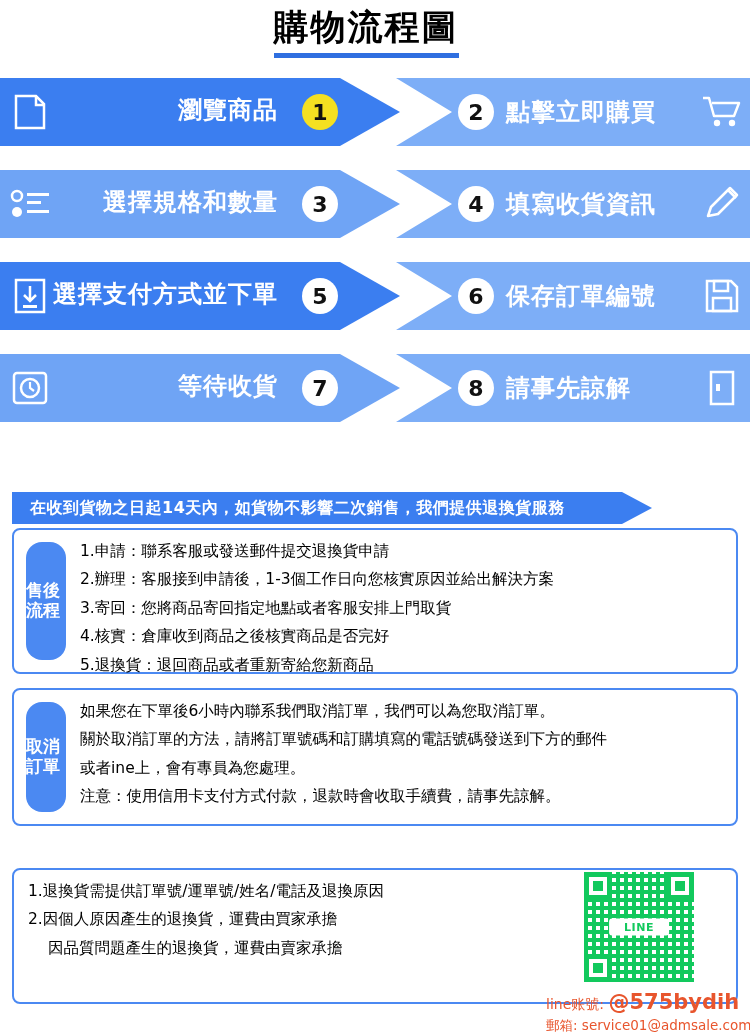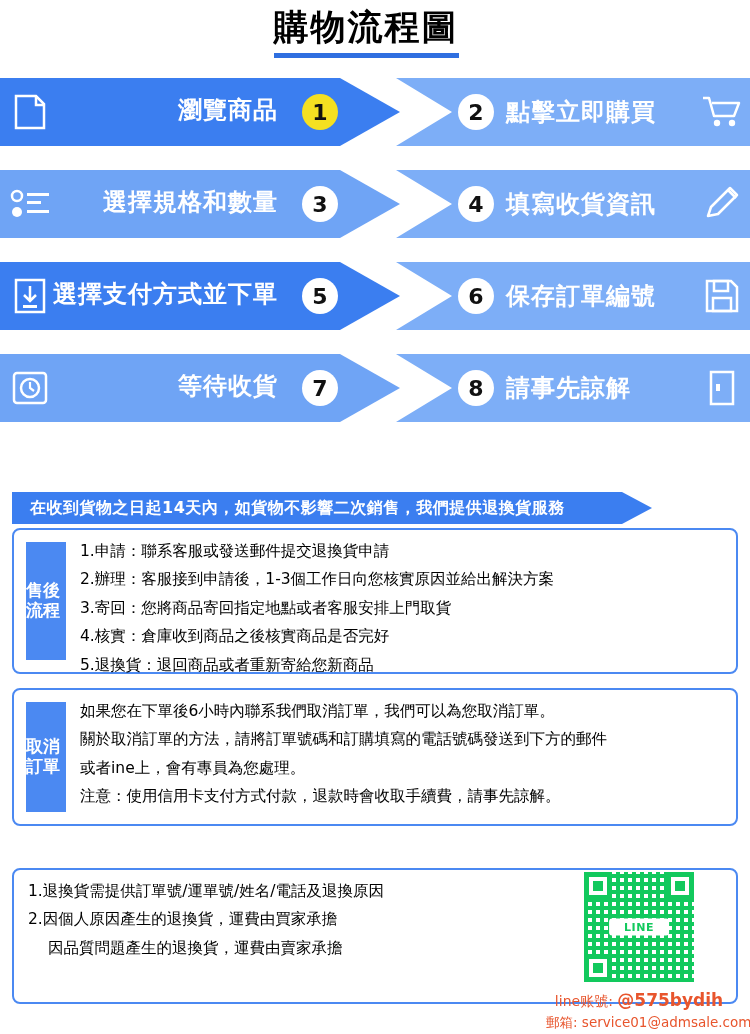--- a/index.html
+++ b/index.html
@@ -129,21 +129,21 @@
     border-radius: 8px;
     background: #fff;
     display: flex;
     align-items: stretch;
   }
   .panel-tab {
     width: 40px;
     margin: 12px 0 12px 12px;
     background: #4b89f2;
     color: #fff;
-    border-radius: 0;
+    border-radius: 16px;
     font-size: 17px;
     font-weight: bold;
     display: flex; flex-direction: column;
     align-items: center; justify-content: center;
     line-height: 1.15;
     flex: 0 0 auto;
     padding: 6px 0;
   }
   .panel-body {
     flex: 1 1 auto;
@@ -207,21 +207,21 @@
     border-radius: 3px;
     letter-spacing: 0.5px;
   }
   .contact-line {
     margin-top: 8px;
     font-size: 14px;
     color: #e8552d;
     white-space: nowrap;
   }
   .contact-line .big {
-    font-size: 17px;
+    font-size: 21px;
     font-weight: bold;
   }
   .contact-line.mail { margin-top: 3px; font-size: 13.5px; }
 </style>
 </head>
 <body>
 
 <div id="page">
 
   <div class="title-wrap">

